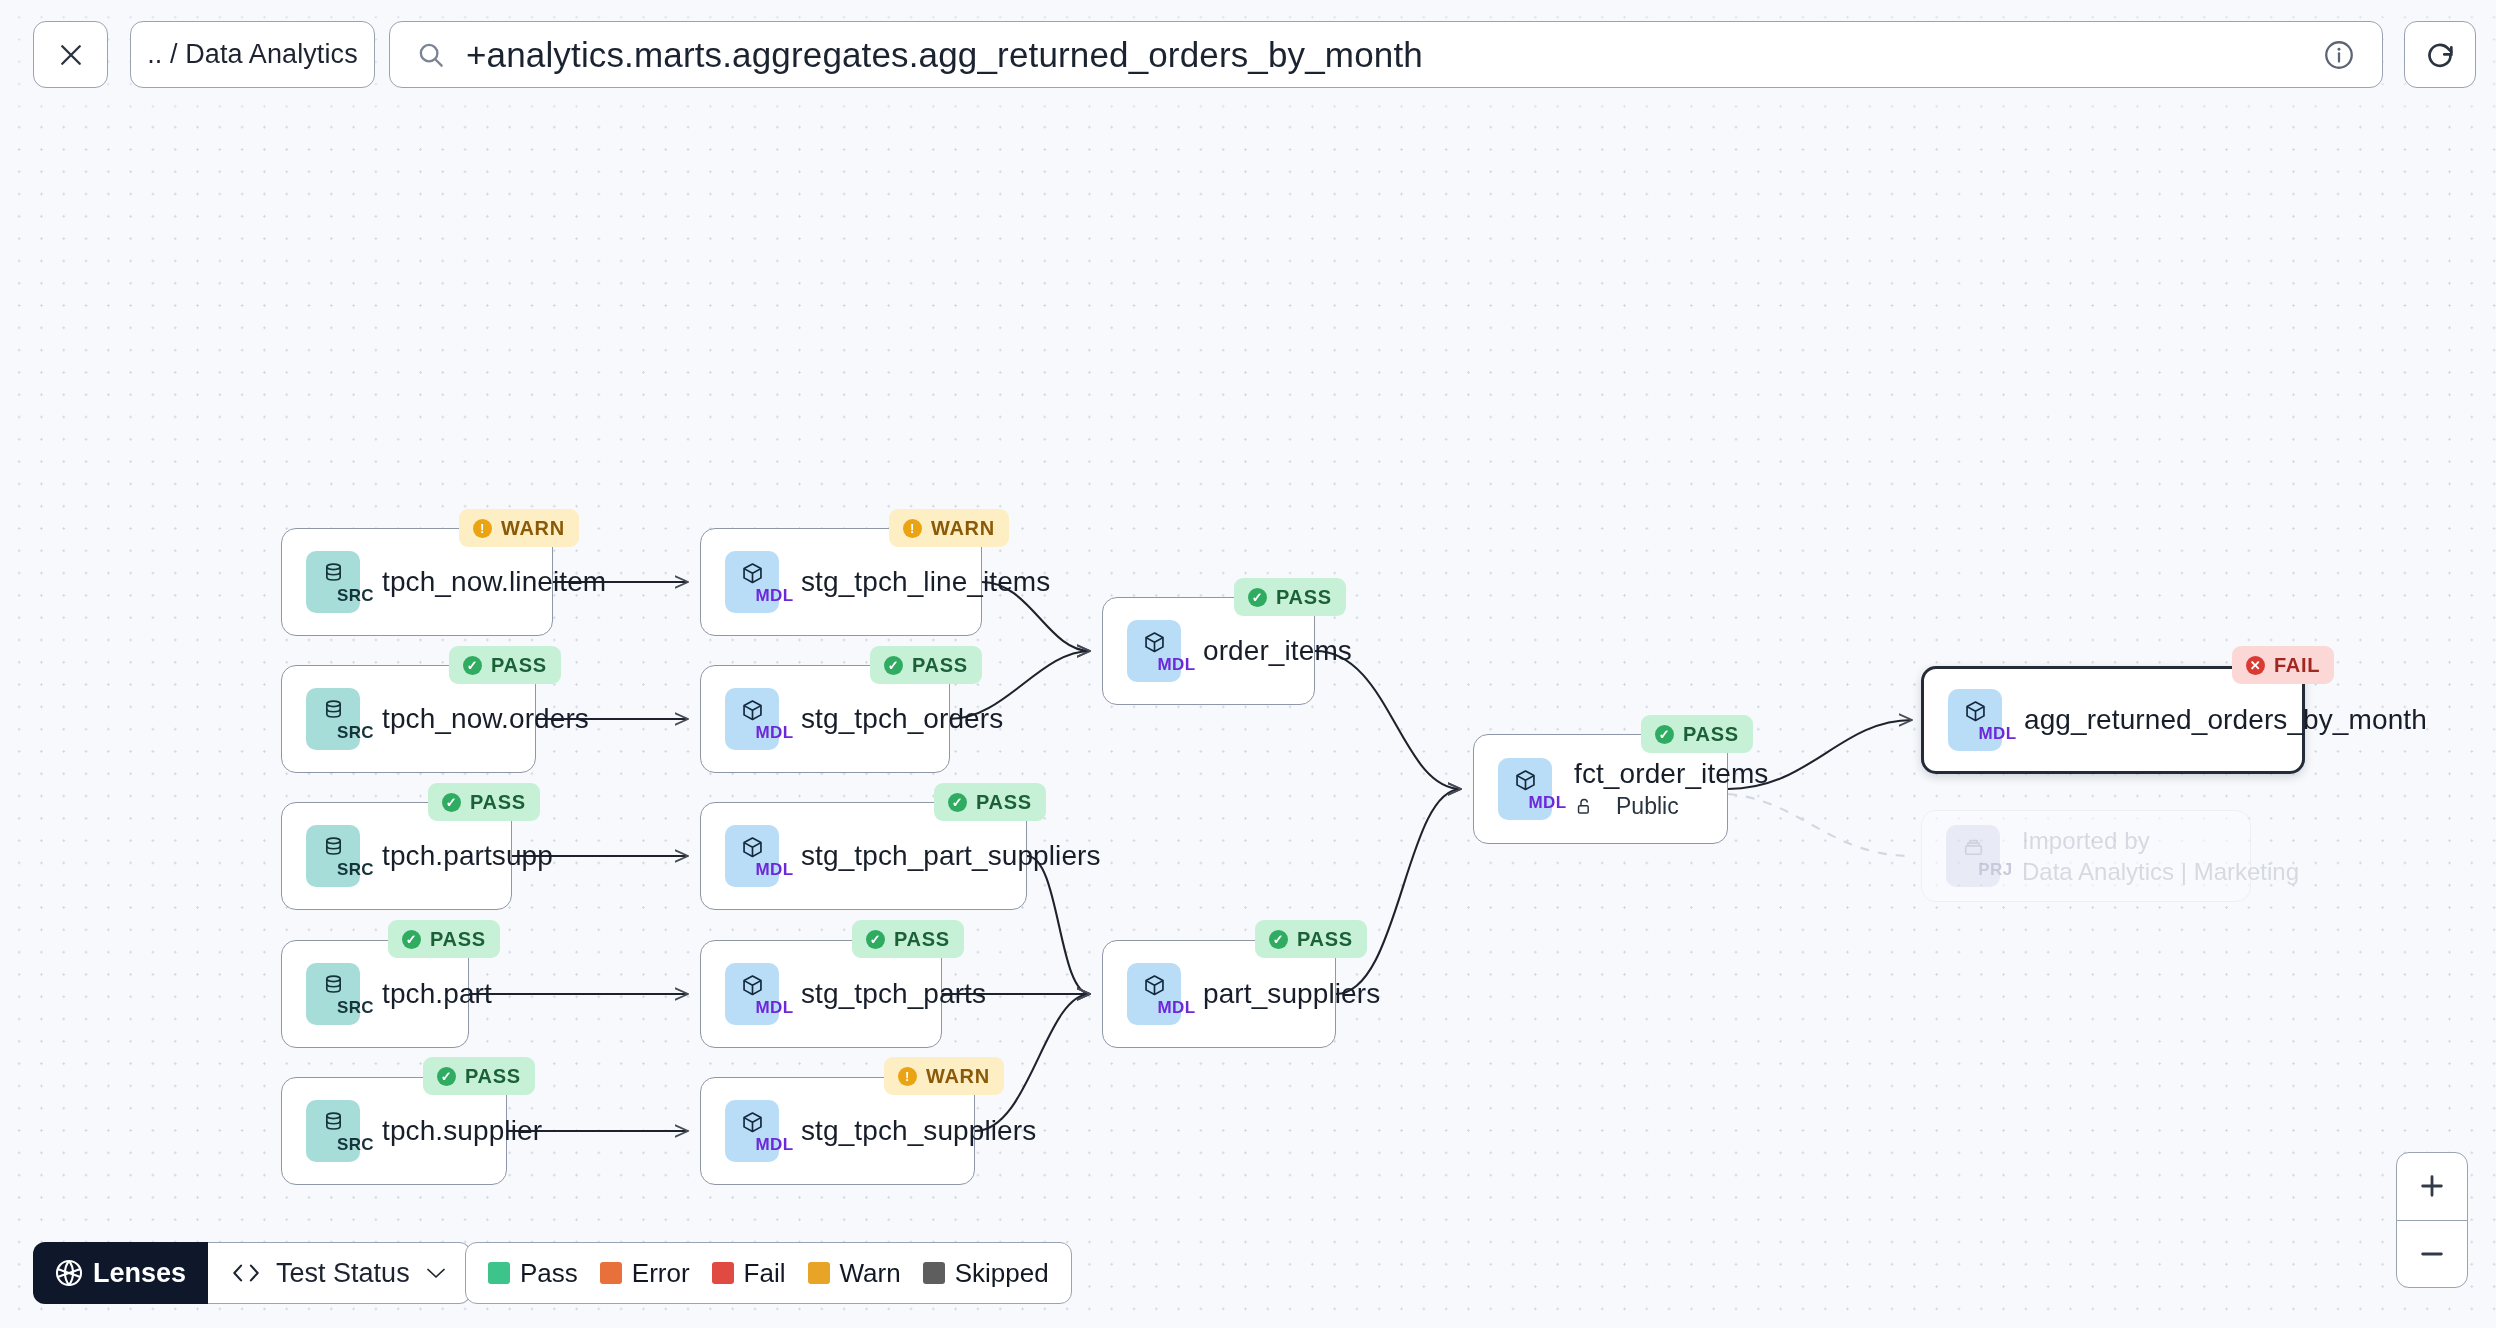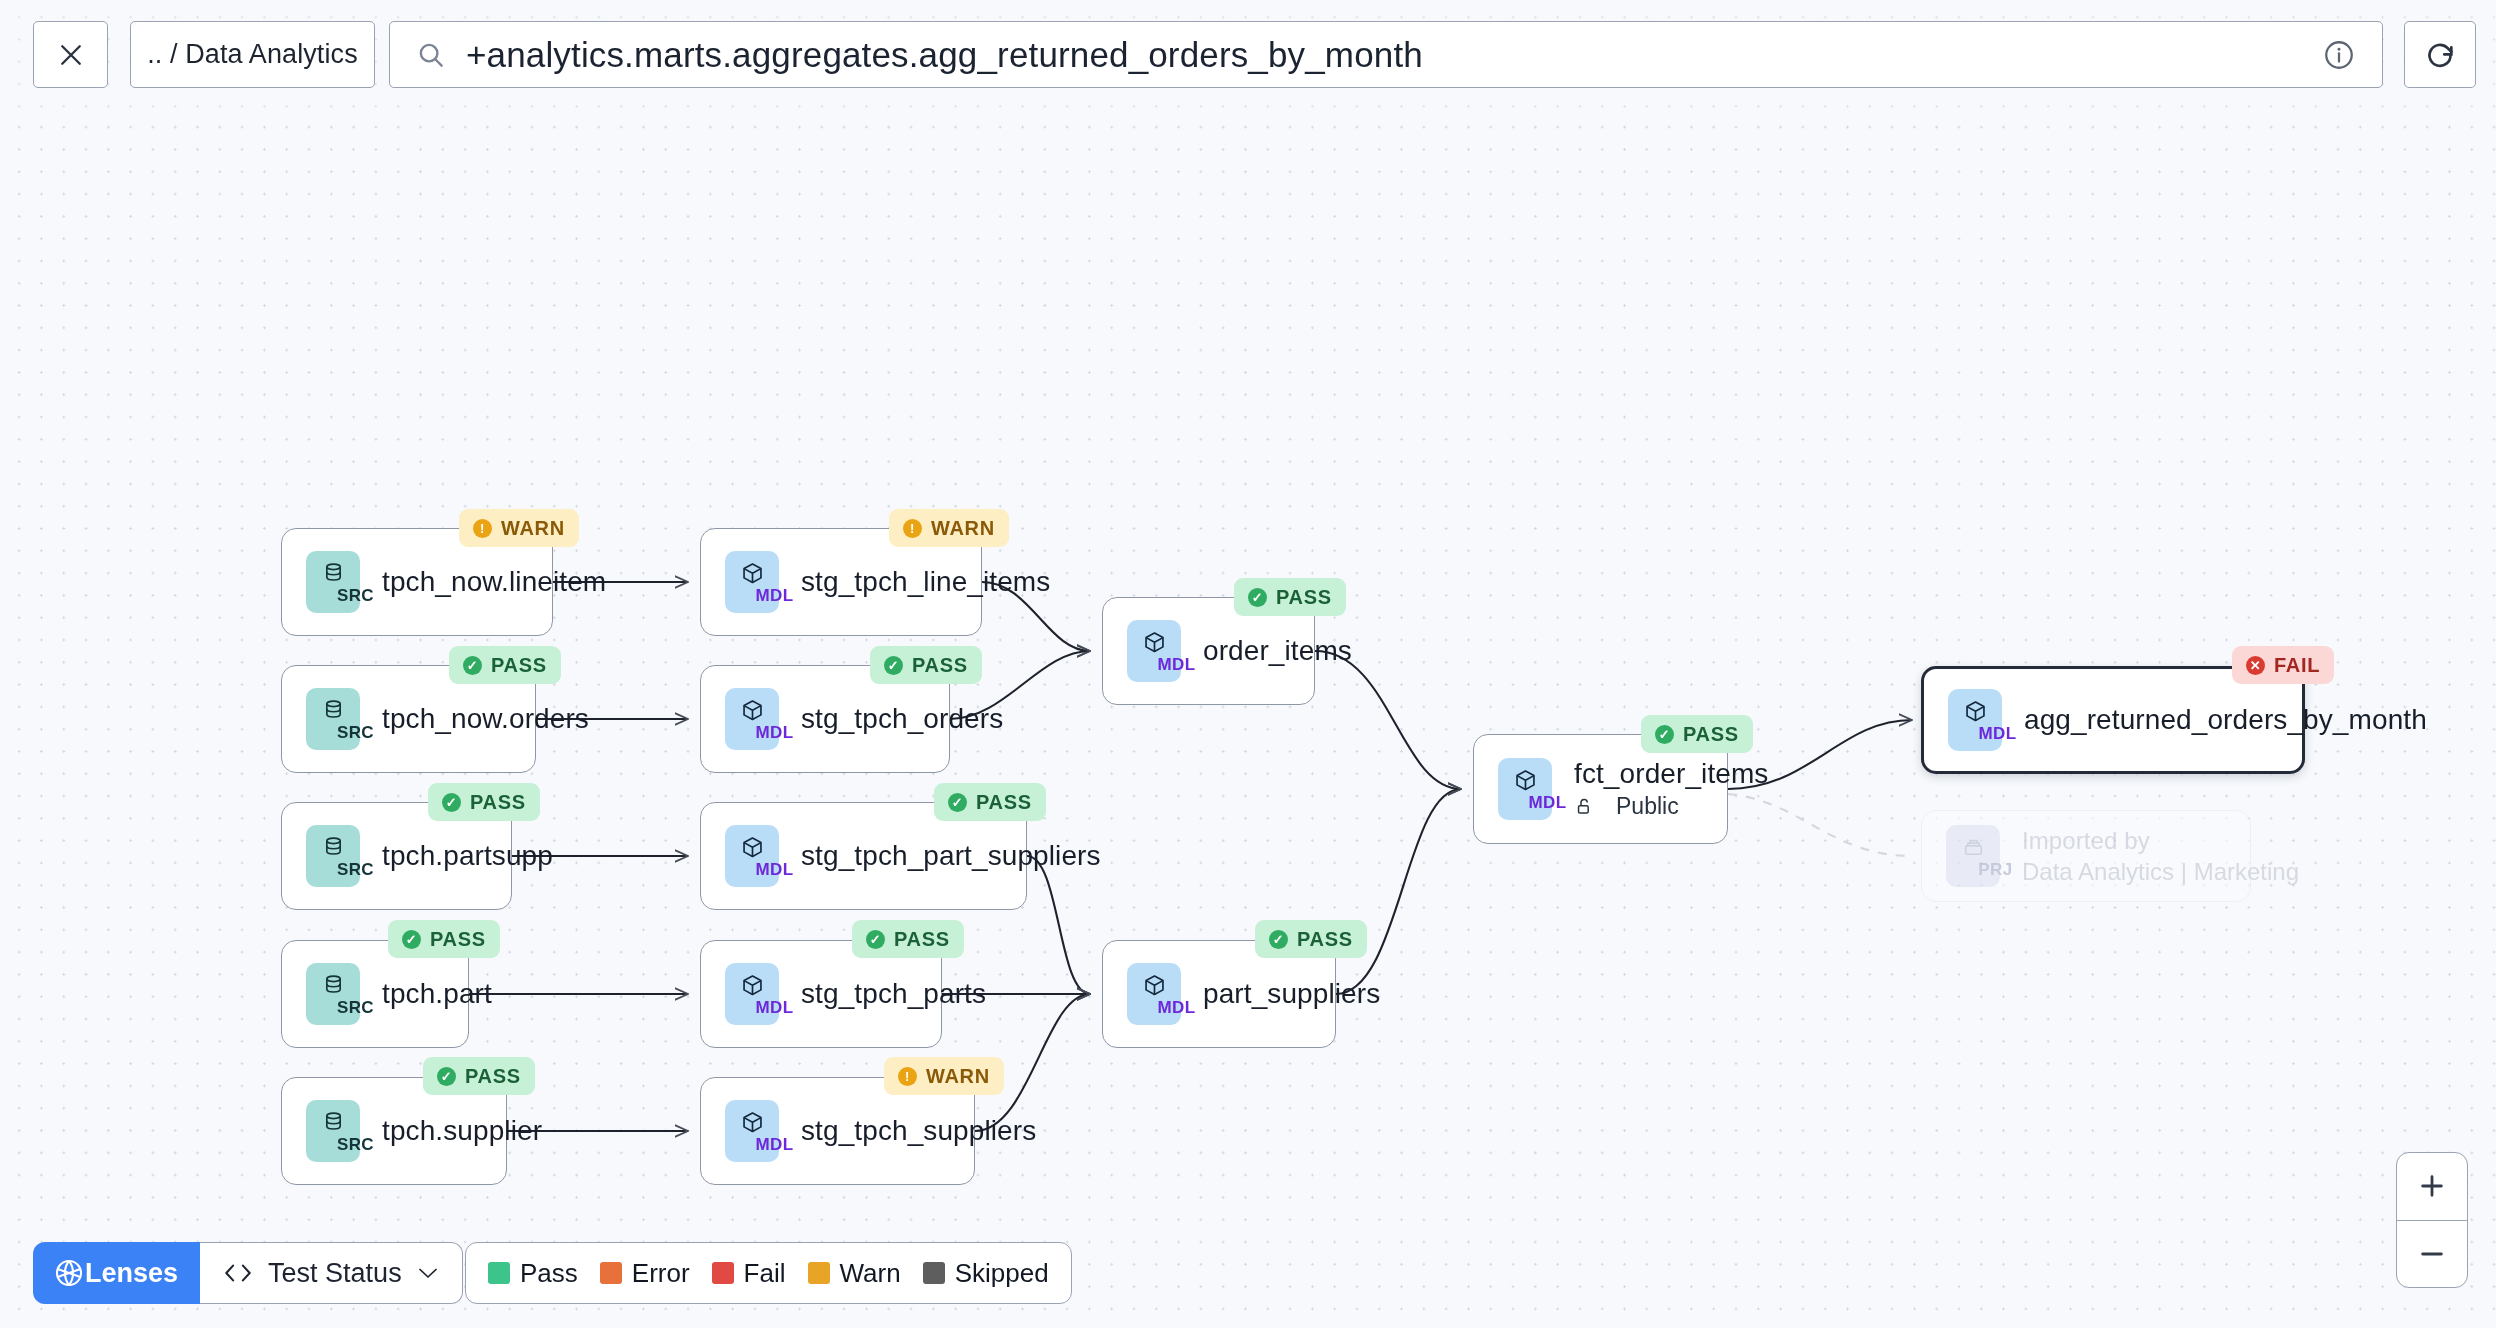--- a/index.html
+++ b/index.html
@@ -28,21 +28,21 @@
     width: 2496px; height: 110px;
     background: #f7f9fc;
     background-image: radial-gradient(circle, #dfe4ec 1.1px, transparent 1.15px);
     background-size: 22.3px 22.3px;
     background-position: 8px 6px;
   }
   .hdr-btn {
     position: absolute;
     background: #ffffff;
     border: 1.6px solid #9aa3b2;
-    border-radius: 5px;
+    border-radius: 13px;
     display: flex;
     align-items: center;
     justify-content: center;
     color: #323a49;
   }
   #close-btn { left: 33px; top: 21px; width: 75px; height: 67px; }
   #breadcrumb-btn {
     left: 130px; top: 21px; width: 245px; height: 67px;
     font-size: 27px; color: #1d2430; letter-spacing: .1px;
   }
@@ -127,23 +127,23 @@
   .dot-pass { background: #2fab62; }
   .dot-warn { background: #e9a313; }
   .dot-fail { background: #d93b32; }
 
   
   #lenses-group {
     position: absolute; left: 33px; top: 1242px;
     height: 62px; display: flex; z-index: 20;
   }
   #lenses-btn {
-    background: #3b82f6; color: #ffffff;
+    background: #0f172a; color: #ffffff;
     border-radius: 12px 0 0 12px;
-    display: flex; align-items: center; gap: 0;
+    display: flex; align-items: center; gap: 8px;
     padding: 0 22px 0 20px;
     font-size: 27px; font-weight: 600;
   }
   #test-status-btn {
     background: #ffffff;
     border: 1.6px solid #9aa3b2;
     border-left: none;
     border-radius: 0 12px 12px 0;
     display: flex; align-items: center; gap: 14px;
     padding: 0 22px;

